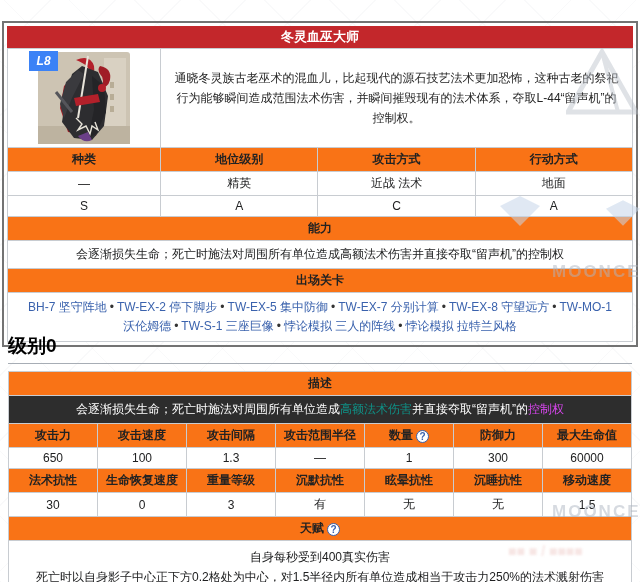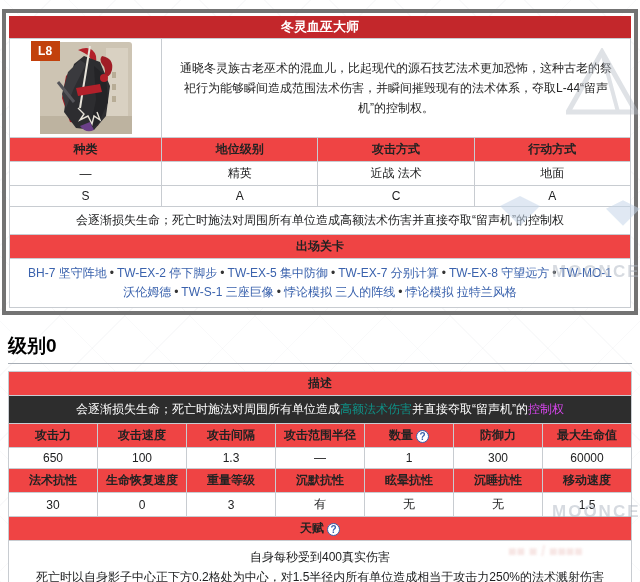--- a/index.html
+++ b/index.html
@@ -7,41 +7,41 @@
   body {
     width:640px; height:582px; position:relative; overflow:hidden;
     font-family:"Liberation Sans","DejaVu Sans",sans-serif;
     color:#202122; font-size:12px;
     background-image:
       repeating-linear-gradient(45deg, rgba(120,130,150,0.045) 0 1px, transparent 1px 46px),
       repeating-linear-gradient(-45deg, rgba(120,130,150,0.045) 0 1px, transparent 1px 46px);
   }
   
   .infobox-wrap {
-    position:absolute; left:2px; top:9px; width:636px;
-    border:4px solid #737373; padding:3px; background:transparent;
+    position:absolute; left:2px; top:21px; width:636px;
+    border:2px solid #737373; padding:3px; background:transparent;
   }
   .title-bar {
     height:22px; line-height:22px; background:#c3272b; color:#fff;
     font-weight:bold; font-size:13px; text-align:center;
   }
   table.wt { width:100%; border-collapse:collapse; table-layout:fixed; background:#fff; }
   table.wt td, table.wt th {
     border:1px solid #c8ccd1; text-align:center; vertical-align:middle;
     font-size:12px; padding:3px 4px;
   }
-  table.wt th { background:#ef4444; font-weight:bold; color:#222; }
+  table.wt th { background:#f97316; font-weight:bold; color:#222; }
   table.wt td { background:#fff; }
   .portrait-cell { width:24.5%; height:97px; }
   .desc-cell { padding:4px 12px !important; line-height:20px; color:#252525; }
   .portrait-box { position:relative; width:92px; height:92px; margin:0 auto; }
   .lvl-badge {
     position:absolute; left:-9px; top:-1px; width:29px; height:20px;
-    background:#c2410c; color:#fff; font-weight:bold; font-size:12px;
-    line-height:20px; text-align:center; z-index:2;
+    background:#3b82f6; color:#fff; font-weight:bold; font-size:12px;
+    line-height:20px; text-align:center; z-index:2;font-style:italic;
   }
   .attr-row th, .attr-row td { height:21px; }
   .ability-cell { padding:5px 10px !important; }
   .stages-cell { padding:5px 14px !important; line-height:19px; }
   a.stage-link { color:#3a62ad; text-decoration:none; cursor:pointer; }
   .sep { color:#333; padding:0 3px; }
   
   .sec-heading {
     position:absolute; left:8px; top:333px; width:624px;
     font-size:19px; font-weight:bold; color:#000;
@@ -123,20 +123,23 @@
       <td>近战 法术</td>
       <td>地面</td>
     </tr>
     <tr class="attr-row">
       <td>S</td>
       <td>A</td>
       <td>C</td>
       <td>A</td>
     </tr>
     <tr>
+      <th colspan="4">能力</th>
+    </tr>
+    <tr>
       <td colspan="4" class="ability-cell">会逐渐损失生命；死亡时施法对周围所有单位造成高额法术伤害并直接夺取“留声机”的控制权</td>
     </tr>
     <tr>
       <th colspan="4">出场关卡</th>
     </tr>
     <tr>
       <td colspan="4" class="stages-cell">
         <a class="stage-link">BH-7 坚守阵地</a><span class="sep">•</span><a class="stage-link">TW-EX-2 停下脚步</a><span class="sep">•</span><a class="stage-link">TW-EX-5 集中防御</a><span class="sep">•</span><a class="stage-link">TW-EX-7 分别计算</a><span class="sep">•</span><a class="stage-link">TW-EX-8 守望远方</a><span class="sep">•</span><a class="stage-link">TW-MO-1 沃伦姆德</a><span class="sep">•</span><a class="stage-link">TW-S-1 三座巨像</a><span class="sep">•</span><a class="stage-link">悖论模拟 三人的阵线</a><span class="sep">•</span><a class="stage-link">悖论模拟 拉特兰风格</a>
       </td>
     </tr>

